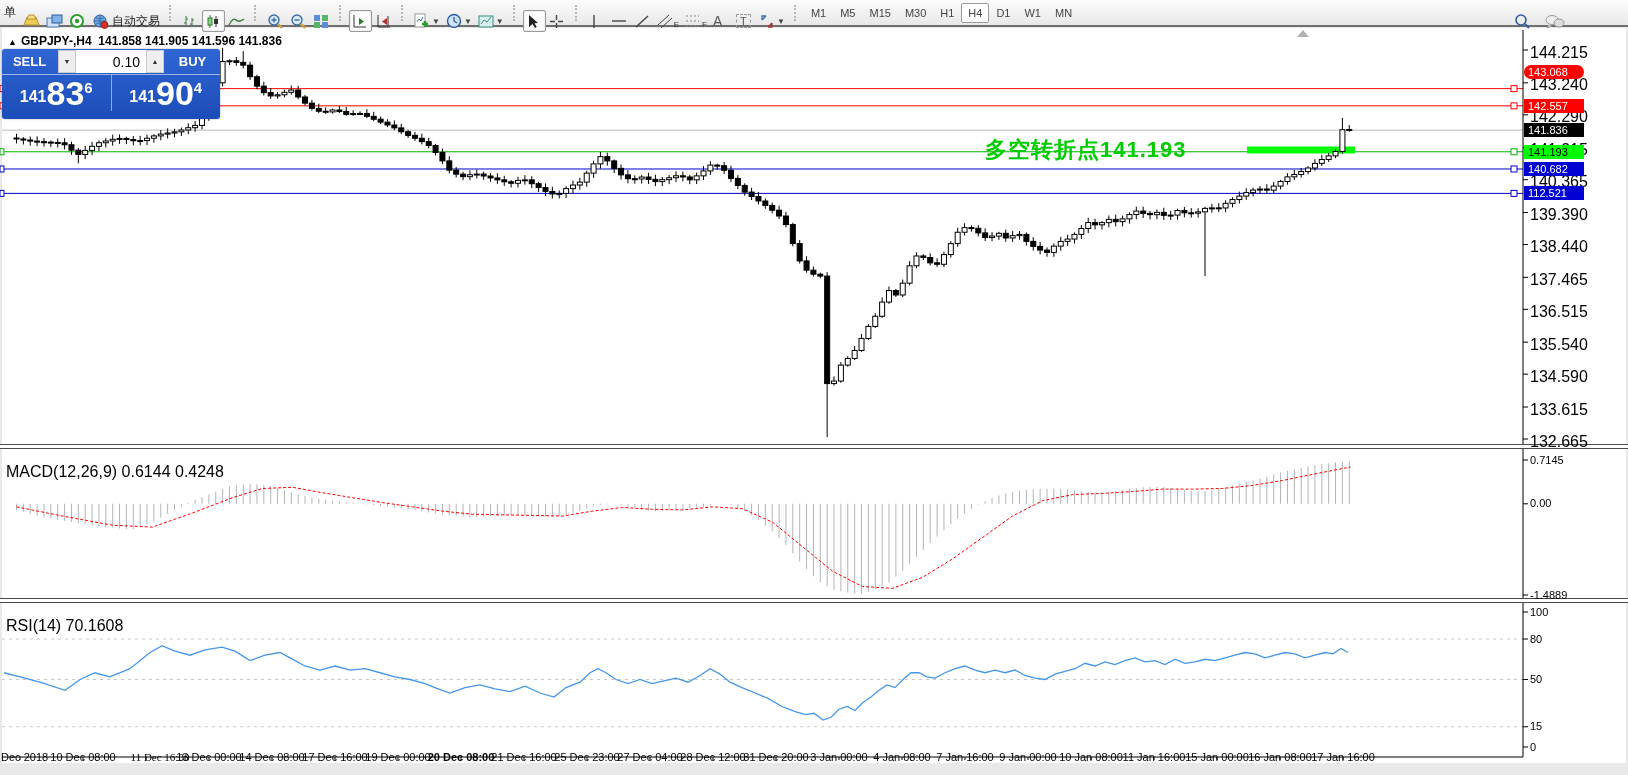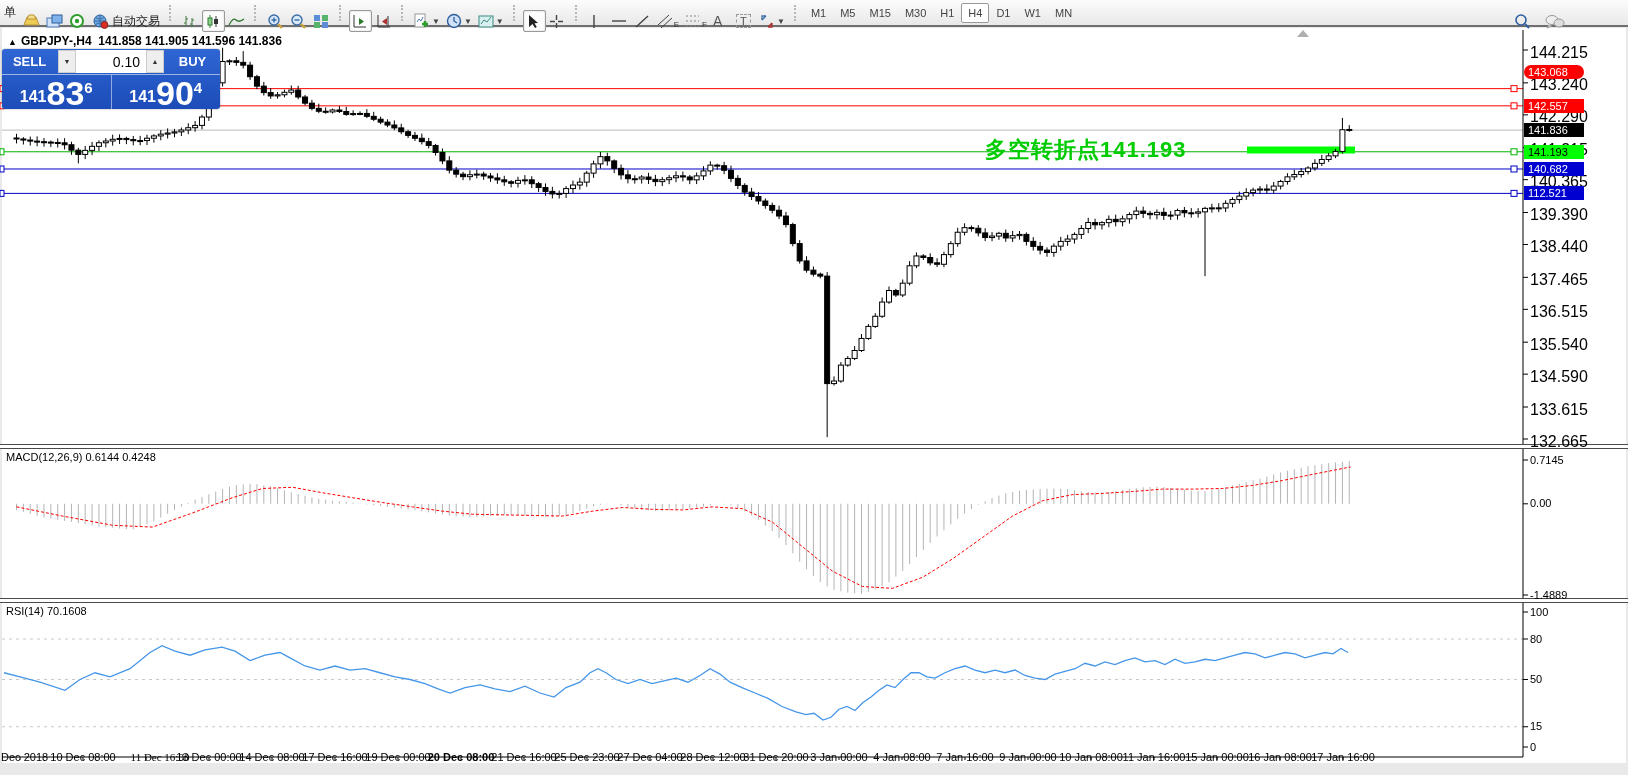--- a/index.html
+++ b/index.html
@@ -15,30 +15,30 @@
   .tf.on{background:#fff;border:1px solid #999;}
   #tb-right{margin-left:auto;display:flex;align-items:center;margin-right:60px;}
   
   #chart-bg{position:absolute;top:28px;left:2px;width:1624px;height:735px;background:#fff;z-index:1;}
   #plot{position:absolute;top:0;left:0;z-index:2;pointer-events:none;}
   .overlay{position:absolute;z-index:4;}
   #chart-title{top:34px;left:8px;font-size:12px;font-weight:bold;color:#000;z-index:4;}
   #chart-title .mk{font-size:9px;margin-right:4px;}
   
   .splitter{position:absolute;left:0;width:1628px;height:3px;background:#fff;border-top:1px solid #4a4a4a;border-bottom:1px solid #4a4a4a;z-index:3;}
-  .panel-label{position:absolute;left:6px;font-size:11px;color:#000;z-index:4;}
+  .panel-label{position:absolute;left:6px;font-size:16px;color:#000;z-index:4;margin-top:12px;}
   
   .ptick{position:absolute;left:1530px;font-size:16px;color:#000;z-index:3;white-space:nowrap;}
   .pbox{position:absolute;left:1524px;width:60px;height:14px;font-size:11px;text-align:left;padding-left:4px;line-height:14px;z-index:5;box-sizing:border-box;white-space:nowrap;}
   .itick{position:absolute;left:1530px;font-size:11px;color:#000;z-index:3;white-space:nowrap;}
   .ttick{position:absolute;top:751px;width:90px;margin-left:-45px;text-align:center;font-size:11px;color:#000;z-index:3;white-space:nowrap;}
   
   #annotation{top:135px;left:985px;font-size:22px;font-weight:bold;color:#00cc00;z-index:3;letter-spacing:1px;white-space:nowrap;}
   
-  #oneclick{position:absolute;top:49px;left:2px;width:218px;height:60px;z-index:6;border-radius:3px;overflow:hidden;background:linear-gradient(#2f66d4,#1c4cb8);box-shadow:0 0 2px rgba(0,0,0,.4);}
+  #oneclick{position:absolute;top:49px;left:2px;width:218px;height:70px;z-index:6;border-radius:3px;overflow:hidden;background:linear-gradient(#2f66d4,#1c4cb8);box-shadow:0 0 2px rgba(0,0,0,.4);}
   #oc-top{display:flex;height:25px;align-items:stretch;border-bottom:1px solid rgba(255,255,255,.55);}
   .oc-btn{width:55px;color:#fff;font-size:13px;font-weight:bold;display:flex;align-items:center;justify-content:center;}
   #oc-vol{flex:1;background:#fff;border-radius:3px;margin:1px;display:flex;align-items:stretch;}
   .spin{width:16px;background:#eee;border:1px solid #ccc;font-size:7px;color:#333;display:flex;align-items:center;justify-content:center;}
   #oc-vol input{flex:1;border:0;outline:0;text-align:right;font-size:14px;padding-right:6px;width:40px;font-family:inherit;}
   #oc-bottom{display:flex;height:36px;color:#fff;}
   .oc-price{flex:1;display:flex;align-items:center;justify-content:center;}
   .oc-price.left{border-right:1px solid rgba(255,255,255,.5);}
   .p-sm{font-size:16px;font-weight:bold;margin-top:8px;}
   .p-big{font-size:34px;font-weight:bold;line-height:30px;}

